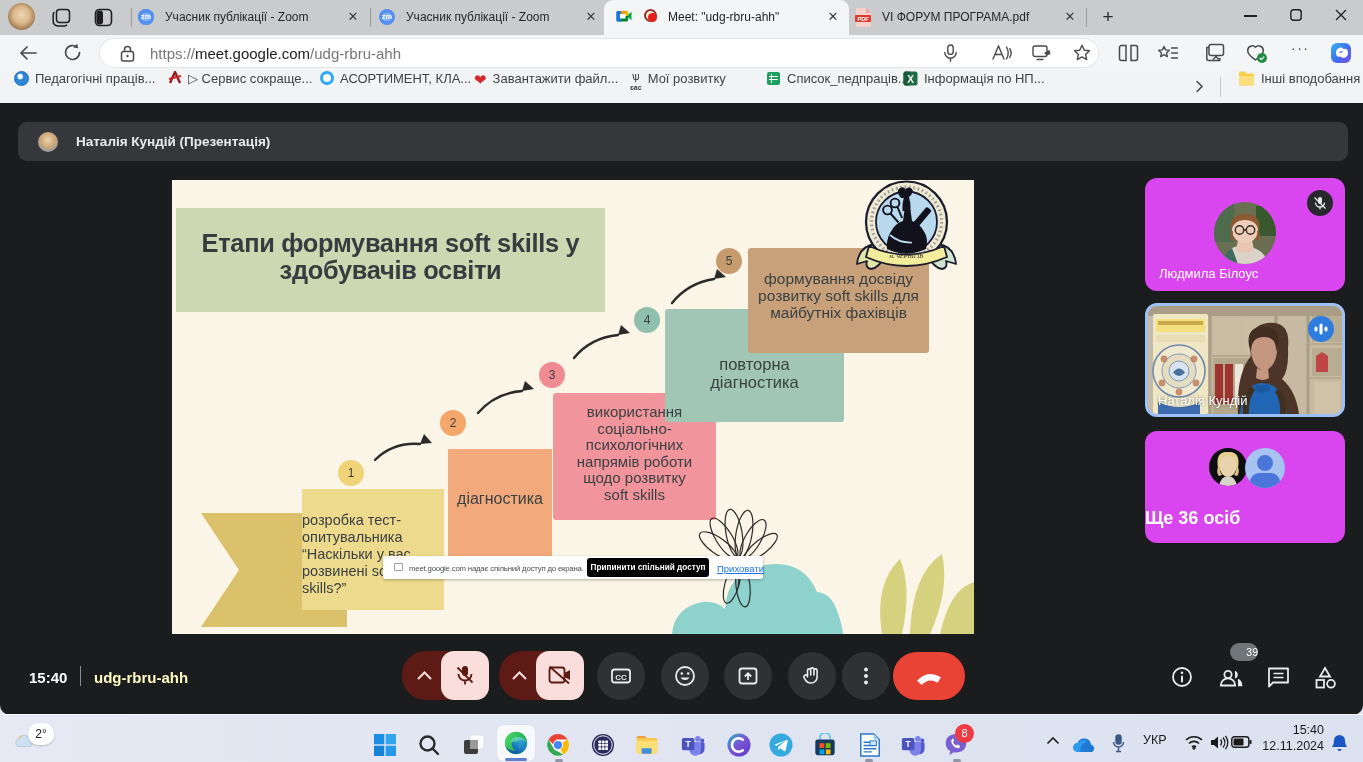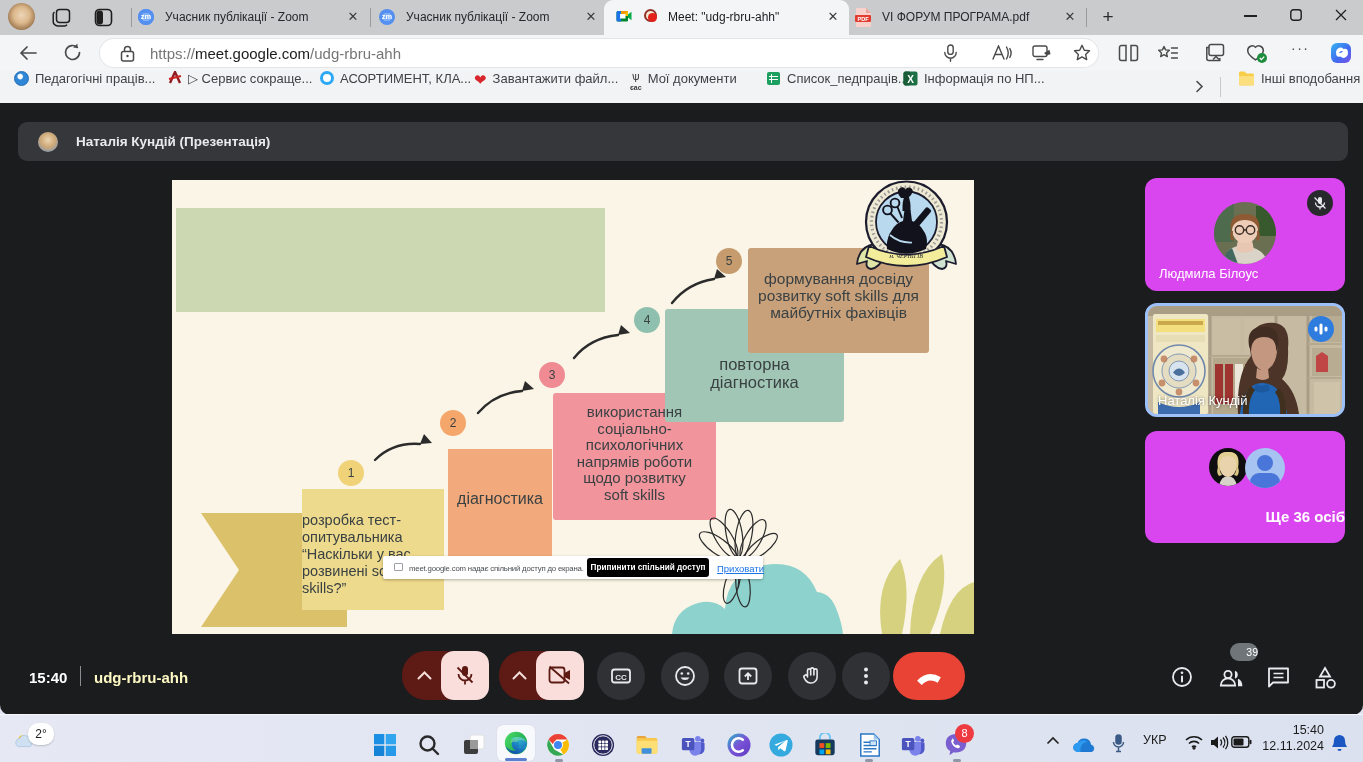--- a/index.html
+++ b/index.html
@@ -187,21 +187,21 @@
   <div class="bk" style="left:320px;">
       <span style="width:14px;height:14px;border-radius:50%;background:#fff;border:3.5px solid #2da8f5;display:inline-block;"></span>
       <span>АСОРТИМЕНТ, КЛА...</span>
     </div>
   <div class="bk" style="left:474px;">
       <span style="color:#d7262c;font-size:15px;">❤</span>
       <span>Завантажити файл...</span>
     </div>
   <div class="bk" style="left:630px;">
       <span style="color:#3a3a3a;font-size:11px;line-height:10px;text-align:center;">ѱ<br><b style="font-size:7px">єас</b></span>
-      <span>Мої документи</span>
+      <span>Мої розвитку</span>
     </div>
   <div class="bk" style="left:766px;">
       <svg width="15" height="15" viewBox="0 0 15 15">
         <rect x="1" y="1" width="13" height="13" rx="2" fill="#1d9f5f"></rect>
         <path d="M3 5.5 h9 M3 8.5 h9 M5.5 3 v9" stroke="#fff" stroke-width="1"></path>
       </svg>
       <span>Список_педпраців...</span>
     </div>
   <div class="bk" style="left:903px;">
       <svg width="15" height="15" viewBox="0 0 15 15">
@@ -224,20 +224,21 @@
     </div>
 </div>
 <div id="content">
   <div id="meethead">
     <div style="width:20px;height:20px;border-radius:50%;margin-left:20px;background:radial-gradient(circle at 50% 40%,#ead6b2 0%,#cfa876 45%,#8d9bb0 80%,#72839c 100%);"></div>
     <div style="margin-left:18px;font-size:13.5px;font-weight:bold;color:#e9eaec;">Наталія Кундій (Презентація)</div>
   </div>
   <div id="slide">
 
     <div class="abs" style="left:4px;top:28px;width:429px;height:104px;background:#cbd8b2;"></div>
+    <div class="abs" style="left:4px;top:50px;width:429px;text-align:center;font-size:25.4px;font-weight:bold;color:#363d3f;line-height:27px;letter-spacing:-0.3px;">Етапи формування soft skills у<br>здобувачів освіти</div>
 
     <svg class="abs" style="left:0;top:0" width="802" height="454" viewBox="0 0 802 454">
 
       <polygon points="29,333 175,333 175,447 29,447 67,390" fill="#dcc16b"></polygon>
 
       <path d="M500 454 q2 -24 26 -31 q16 -4 27 6 q2 -38 40 -44 q38 -6 52 27 q13 1 19 16 q6 15 7 26 z" fill="#8ed2cd"></path>
 
       <path d="M710 454 q-8 -50 18 -75 q12 28 2 75 z" fill="#d6d17e"></path>
       <path d="M738 454 q2 -60 32 -80 q8 35 -12 80 z" fill="#d6d17e"></path>
       <path d="M768 454 q10 -45 34 -52 l0 52 z" fill="#d6d17e"></path>
@@ -440,21 +441,21 @@
         <path d="M10 38 q2 -10 9 -10 q7 0 9 10 z" fill="#d8d3c8"></path>
         <path d="M19 4 q10 0 9 13 q-1 11 -9 12 q-8 -1 -9 -12 q-1 -13 9 -13 z" fill="#e8d3ad"></path>
         <path d="M9 20 q-3 -17 10 -16 q13 -1 10 16 l-2 -1 q1 -11 -8 -11 q-9 0 -8 11 z" fill="#e3cf92"></path>
         <path d="M9 19 q-2 6 1 9 l3 -1 q-3 -4 -2 -8 z M29 19 q2 6 -1 9 l-3 -1 q3 -4 2 -8 z" fill="#dcc684"></path>
       </g>
     </svg>
     <div class="abs" style="left:100px;top:17px;width:40px;height:40px;border-radius:50%;background:#a7c3f2;overflow:hidden;">
       <div class="abs" style="left:12px;top:7px;width:16px;height:16px;border-radius:50%;background:#4b76d9;"></div>
       <div class="abs" style="left:5px;top:25px;width:30px;height:18px;border-radius:9px;background:#4b76d9;"></div>
     </div>
-    <div class="abs" style="left:0;top:77px;width:200px;text-align:right;font-size:15px;font-weight:bold;color:#fff;">Ще 36 осіб</div>
+    <div class="abs" style="left:0;top:77px;width:200px;text-align:left;font-size:18px;font-weight:bold;color:#fff;">Ще 36 осіб</div>
   </div>
 
   <div class="abs" style="left:29px;top:566px;font-size:15px;font-weight:bold;color:#fff;">15:40</div>
   <div class="abs" style="left:80px;top:563px;width:1px;height:20px;background:#8a8d90;"></div>
   <div class="abs" style="left:94px;top:566px;font-size:15px;font-weight:bold;color:#fef9c3;">udg-rbru-ahh</div>
 
   <div class="abs" style="left:402px;top:548px;width:68px;height:49px;border-radius:24px;background:#5e1a15;"></div>
   <svg class="abs" style="left:417px;top:568px" width="15" height="9" viewBox="0 0 15 9">
       <path d="M1.5 7.5 L7.5 1.5 L13.5 7.5" fill="none" stroke="#f3ded9" stroke-width="2" stroke-linecap="round"></path>
     </svg>

